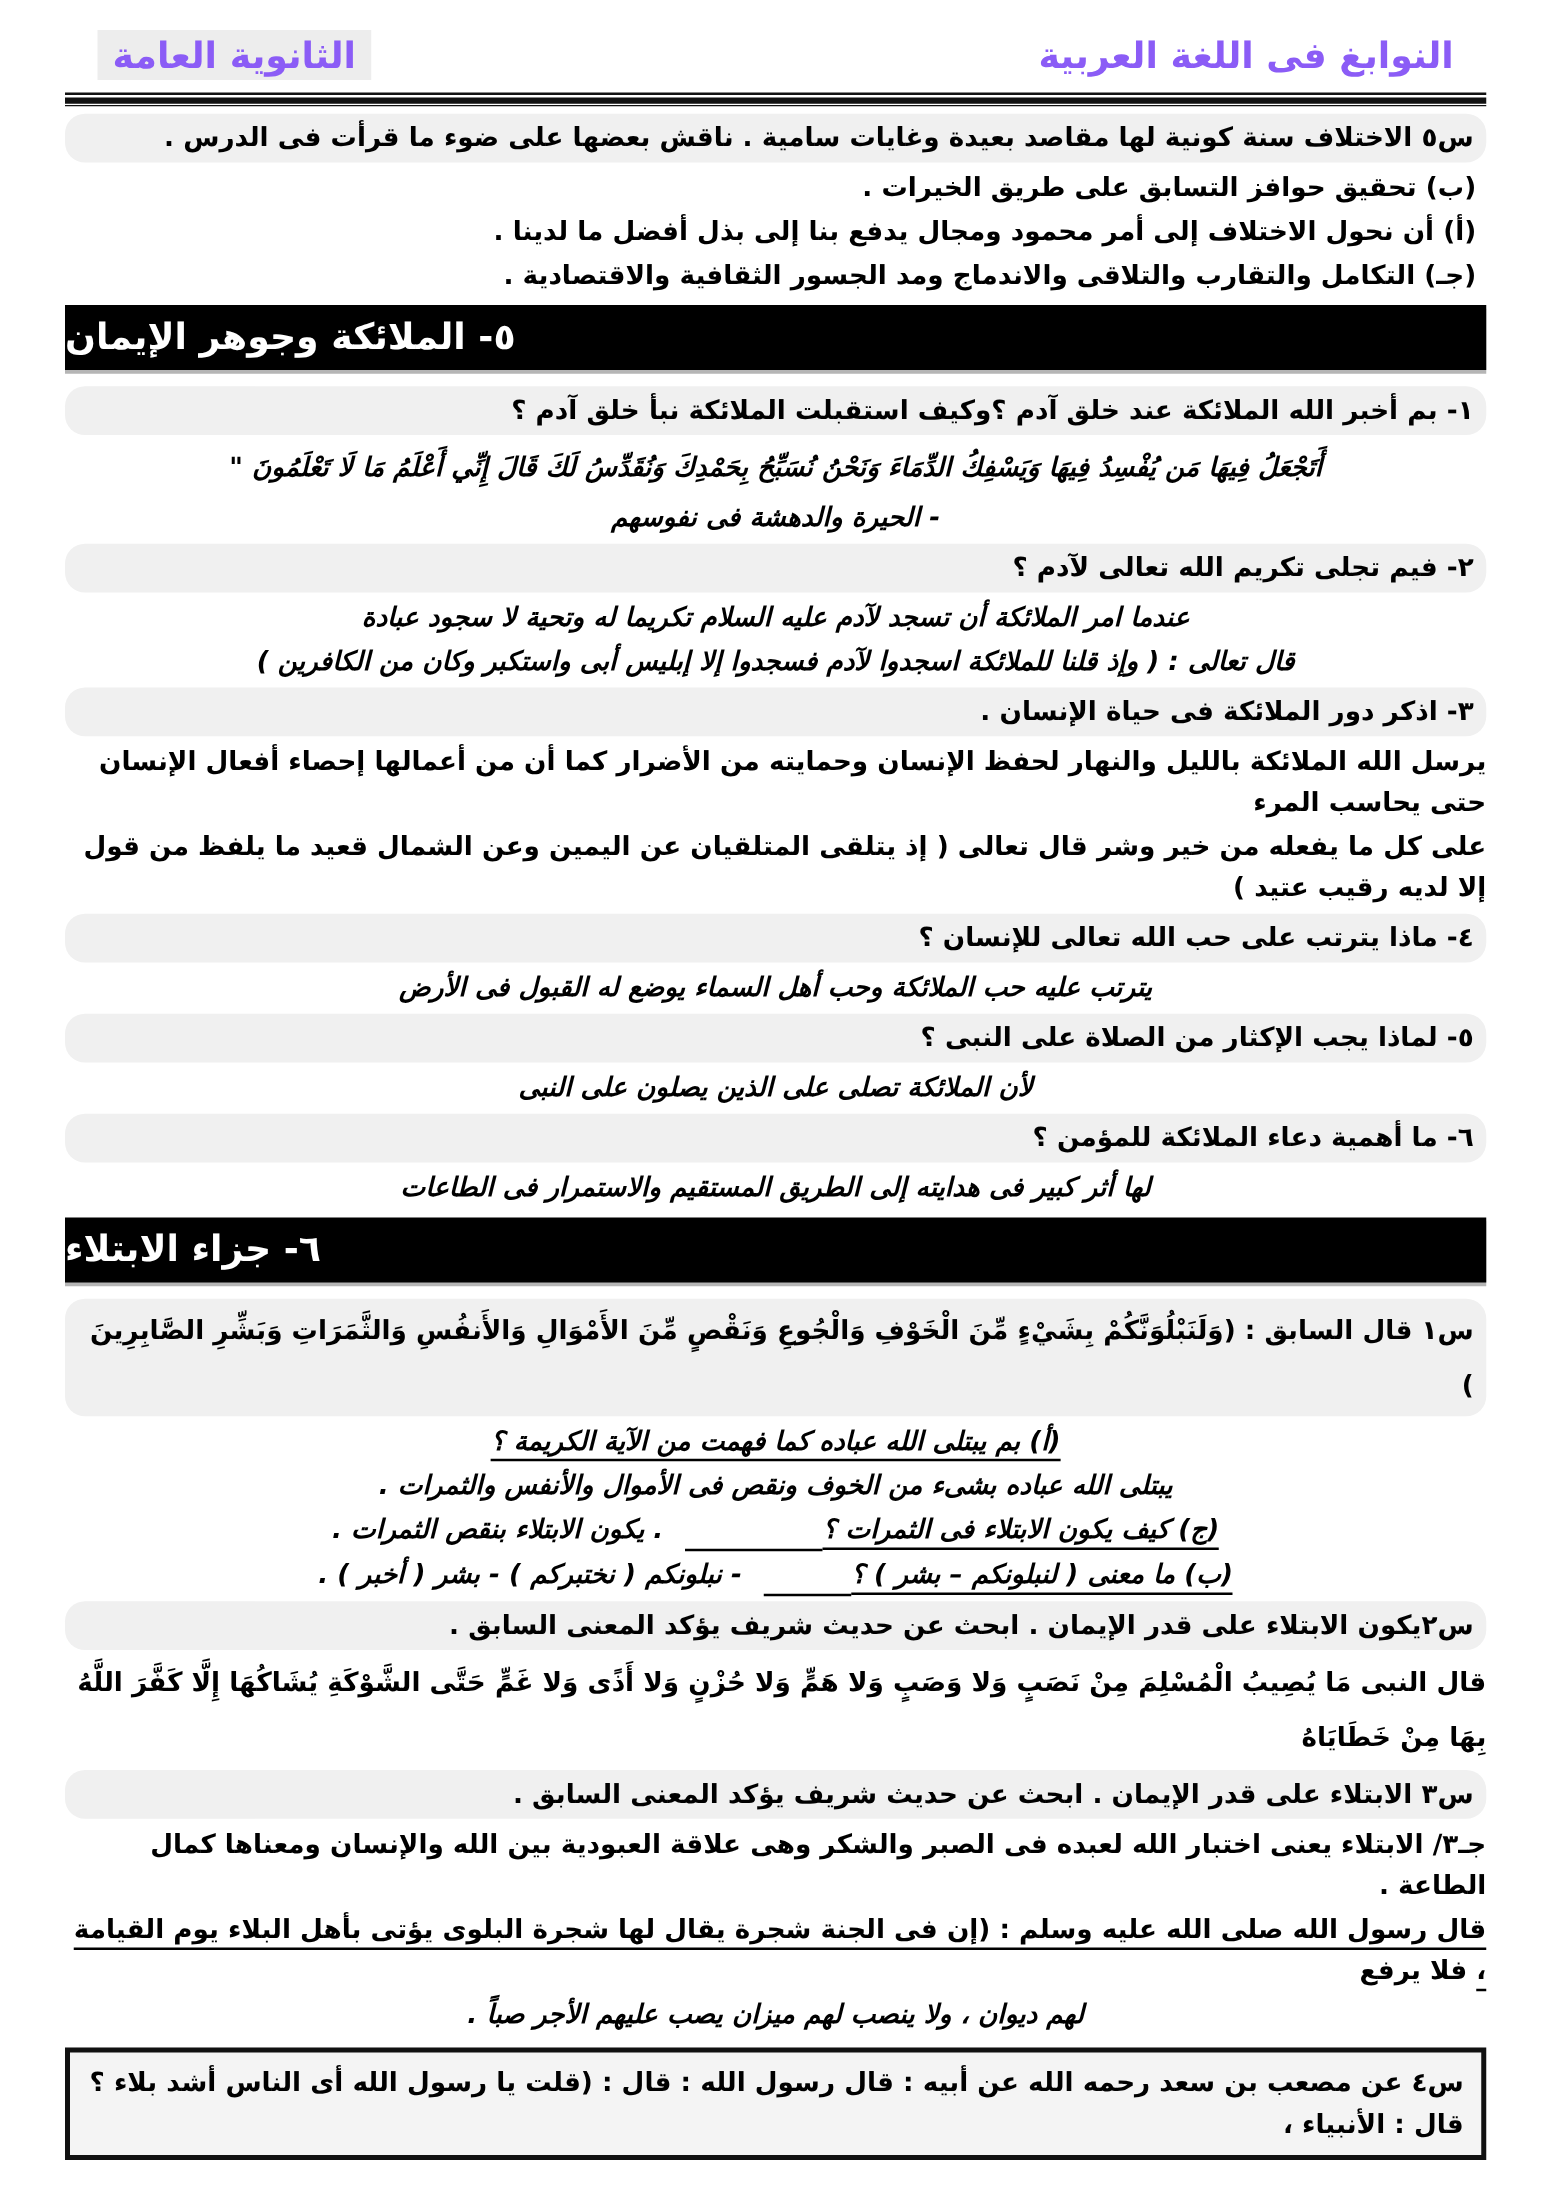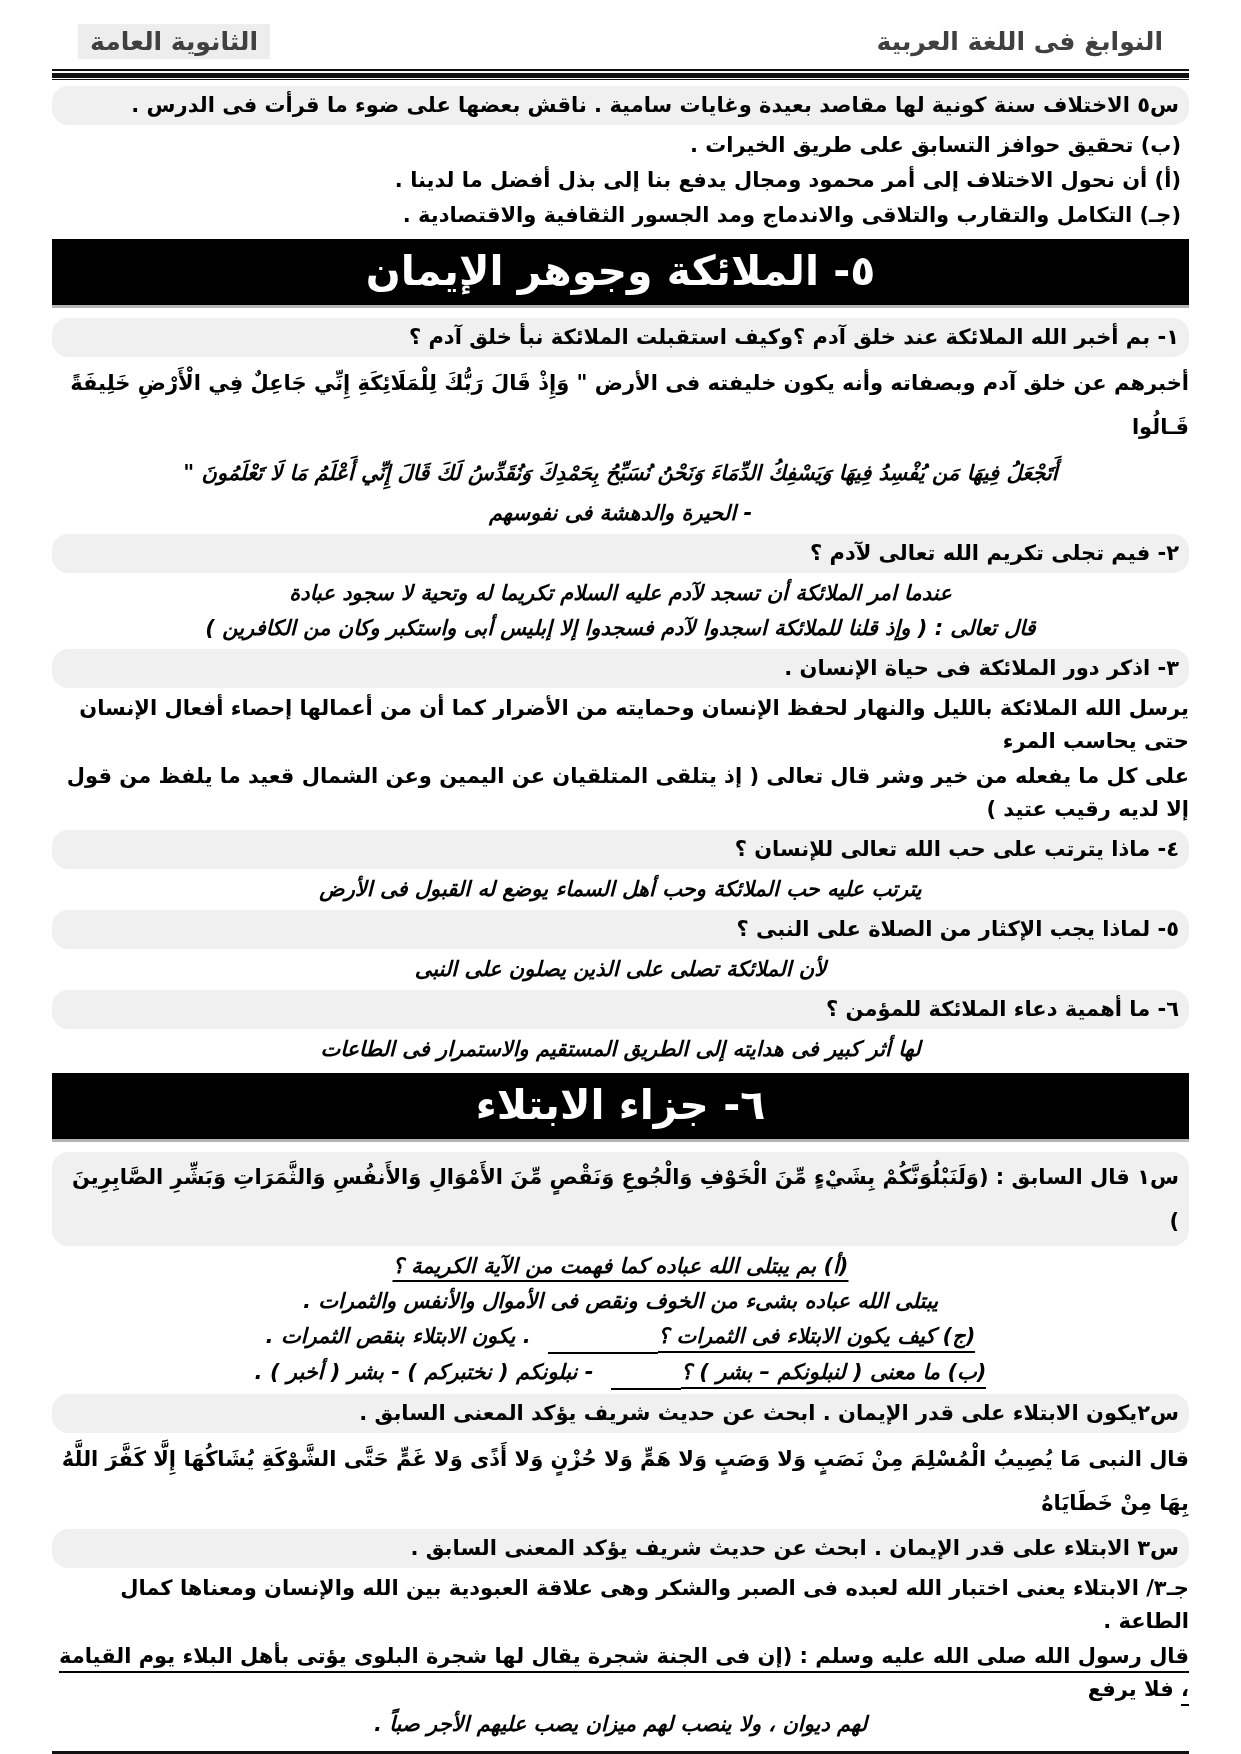--- a/index.html
+++ b/index.html
@@ -3,41 +3,41 @@
 <meta charset="utf-8">
 <style>
   html,body{margin:0;padding:0;}
   body{
     width:1241px;height:1754px;background:#ffffff;color:#000;
     font-family:"DejaVu Sans",sans-serif;font-weight:bold;
   }
   .page{box-sizing:border-box;width:1241px;height:1754px;padding:18px 52px 0;overflow:hidden;position:relative;}
   
   .hdr{direction:rtl;display:flex;justify-content:space-between;align-items:center;padding:6px 26px 10px;}
-  .hdr-title{color:#404040;font-size:25px;text-align:center;}
+  .hdr-title{color:#8b5cf6;font-size:29px;text-align:center;}
   .hdr-title.left{background:#ededed;padding:3px 12px;}
   .hdr-rule .r-thin{height:2px;background:#111;}
   .hdr-rule .r-gap{height:2px;}
   .hdr-rule .r-thick{height:5px;background:#111;}
   .hdr-rule .r-thin2{height:1px;background:#111;margin-top:1px;}
   
   .content{direction:rtl;font-size:21px;margin-top:6px;}
   .line{line-height:33px;margin:2px 0;}
   .gray{background:#f0f0f0;padding:3px 10px;margin:4px 0;}
   .right{text-align:right;border-radius:16px;}
   .center{text-align:center;font-style:italic;}
   .indent{padding-right:8px;}
   .tall{line-height:44px;}
   .ul{text-decoration:underline;text-decoration-thickness:2px;text-underline-offset:7px;}
   .ulb{border-bottom:2.5px solid #000;padding-bottom:3px;}
   .blank{display:inline-block;height:1em;vertical-align:bottom;border-bottom:2.5px solid #000;}
   .blank-sm{width:70px;}
   .blank-lg{width:110px;}
   .banner{
-    background:#000;color:#fff;text-align:center;font-size:41px;
+    background:#000;color:#fff;text-align:left;font-size:29px;
     padding:8px 0 10px;margin:7px 0 13px;box-shadow:0 3px 0 #b5b5b5;
   }
   .qbox{border:4px solid #111;background:#f4f4f4;padding:6px 14px;margin:10px 0;}
   .ans-gap{margin-right:10px;}
 </style>
 </head>
 <body>
 
 <div class="page">
 
@@ -55,21 +55,20 @@
   <div class="content" lang="ar">
 
     <div class="line gray right">س٥ الاختلاف سنة كونية لها مقاصد بعيدة وغايات سامية . ناقش بعضها على ضوء ما قرأت فى الدرس .</div>
     <div class="line right indent">(ب) تحقيق حوافز التسابق على طريق الخيرات .</div>
     <div class="line right indent">(أ) أن نحول الاختلاف إلى أمر محمود ومجال يدفع بنا إلى بذل أفضل ما لدينا .</div>
     <div class="line right indent">(جـ) التكامل والتقارب والتلاقى والاندماج ومد الجسور الثقافية والاقتصادية .</div>
 
     <div class="banner">٥- الملائكة وجوهر الإيمان</div>
 
     <div class="line gray right">١- بم أخبر الله الملائكة عند خلق آدم ؟وكيف استقبلت الملائكة نبأ خلق آدم ؟</div>
-    <div class="line right tall">أخبرهم عن خلق آدم وبصفاته وأنه يكون خليفته فى الأرض " وَإِذْ قَالَ رَبُّكَ لِلْمَلَائِكَةِ إِنِّي جَاعِلٌ فِي الْأَرْضِ خَلِيفَةً قَـالُوا</div>
     <div class="line center tall">أَتَجْعَلُ فِيهَا مَن يُفْسِدُ فِيهَا وَيَسْفِكُ الدِّمَاءَ وَنَحْنُ نُسَبِّحُ بِحَمْدِكَ وَنُقَدِّسُ لَكَ قَالَ إِنِّي أَعْلَمُ مَا لَا تَعْلَمُونَ "</div>
     <div class="line center">- الحيرة والدهشة فى نفوسهم</div>
 
     <div class="line gray right">٢- فيم تجلى تكريم الله تعالى لآدم ؟</div>
     <div class="line center">عندما امر الملائكة أن تسجد لآدم عليه السلام تكريما له وتحية  لا سجود عبادة</div>
     <div class="line center">قال تعالى : ( وإذ قلنا للملائكة اسجدوا لآدم فسجدوا إلا إبليس أبى واستكبر وكان من الكافرين )</div>
 
     <div class="line gray right">٣- اذكر دور الملائكة فى حياة الإنسان .</div>
     <div class="line right">يرسل الله الملائكة بالليل والنهار لحفظ الإنسان وحمايته من الأضرار كما أن من أعمالها إحصاء أفعال الإنسان حتى يحاسب المرء</div>
     <div class="line right">على كل ما يفعله من خير وشر قال تعالى ( إذ يتلقى المتلقيان عن اليمين وعن الشمال قعيد ما يلفظ من قول إلا لديه رقيب عتيد )</div>

